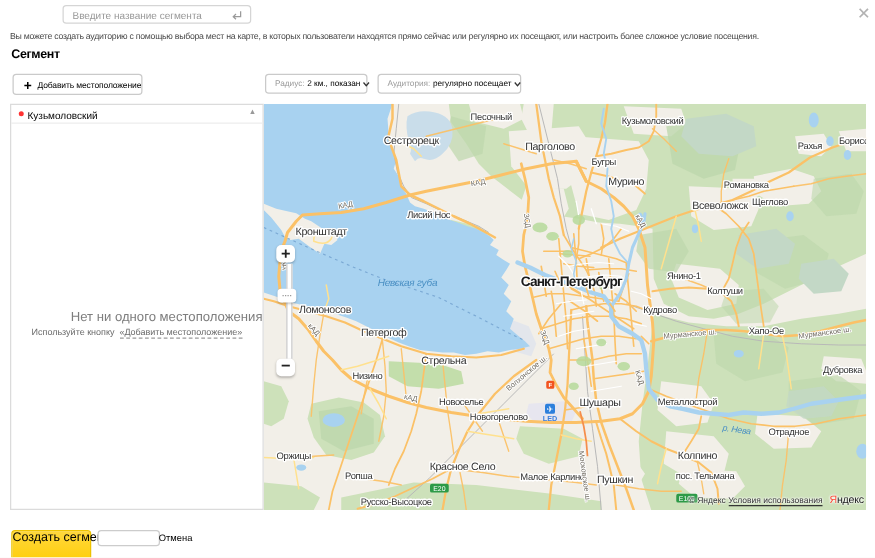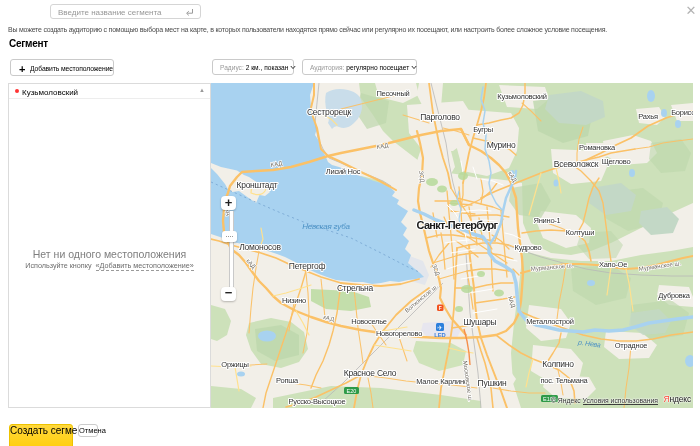--- a/index.html
+++ b/index.html
@@ -16,26 +16,26 @@
   .addbtn .plus{position:absolute;left:8px;top:3.5px;font-size:11px;font-weight:bold;line-height:10px;}
   .addbtn .t{position:absolute;left:19px;top:5px;white-space:nowrap;}
   .sel{top:59px;height:16px;border:1px solid #cacaca;border-radius:3px;box-sizing:border-box;background:#fff;font-size:6.6px;white-space:nowrap;}
   .sel .lab{color:#999;margin-right:2px;}
   .sel .in{position:absolute;left:7px;top:4px;display:flex;align-items:center;}
   .panel{left:8px;top:83px;width:203px;height:325px;border:1px solid #dbdbdb;box-sizing:border-box;background:#fff;}
   .phead{position:absolute;left:0;top:0;right:0;height:14px;border-bottom:1px solid #ededed;}
   .pdot{position:absolute;left:6px;top:4.5px;width:4px;height:4px;border-radius:50%;background:#f33;}
   .ptitle{position:absolute;left:13px;top:3.5px;font-size:8px;color:#000;}
   .parr{position:absolute;right:5px;top:3px;font-size:6px;color:#999;}
-  .emptybig{position:absolute;left:0;right:0;top:163.5px;text-align:center;font-size:10.5px;color:#7e7e7e;}
+  .emptybig{position:absolute;left:0;right:0;top:163.5px;text-align:right;font-size:10.5px;color:#7e7e7e;}
   .emptysmall{position:absolute;left:0;right:0;top:176.5px;text-align:center;font-size:7.2px;color:#6b6b6b;white-space:nowrap;}
   .emptysmall .lnk{border-bottom:1px dashed #9a9a9a;}
   .map{left:211px;top:83px;width:482px;height:325px;overflow:hidden;}
   .createbtn{left:9px;top:423.5px;width:64px;height:31px;background:linear-gradient(#ffd83d,#fc0);border:1px solid #edc200;border-radius:3px;box-sizing:border-box;font-size:10px;color:#000;text-align:center;line-height:11.5px;white-space:nowrap;}
-  .cancelbtn{left:78px;top:423.5px;width:20px;height:13.5px;background:#fff;border:1px solid #ccc;border-radius:3px;box-sizing:border-box;font-size:7.5px;color:#000;text-align:center;line-height:11.5px;}
+  .cancelbtn{left:78px;top:423.5px;width:20px;height:13.5px;background:#fff;border:1px solid #ccc;border-radius:3px;box-sizing:border-box;font-size:7.5px;color:#000;text-align:center;line-height:11.5px;padding-left:48px;}
   
   .zbtn{position:absolute;width:15px;height:14px;background:#fff;border-radius:4px;box-shadow:0 1px 2px rgba(0,0,0,.25);color:#222;text-align:center;}
   .ztrack{position:absolute;left:17.5px;width:3px;background:#fff;border-left:1px solid #c9c9c9;border-right:1px solid #c9c9c9;}
   .zhandle{position:absolute;left:11px;width:15px;height:11px;background:#fff;border-radius:3px;box-shadow:0 1px 2px rgba(0,0,0,.25);}
   .copy{position:absolute;right:35px;bottom:4.5px;font-size:6.8px;color:#333;white-space:nowrap;text-shadow:0 0 2px #fff,0 0 2px #fff,0 0 2px #fff;}
   .ylogo{position:absolute;right:2px;bottom:4.5px;font-size:8.5px;font-weight:normal;color:#1a1a1a;white-space:nowrap;letter-spacing:-0.2px;text-shadow:0 0 2px #fff,0 0 2px #fff,0 0 2px #fff;}
   .ylogo .ya{color:#f43;}
 </style>
 </head>
 <body>

